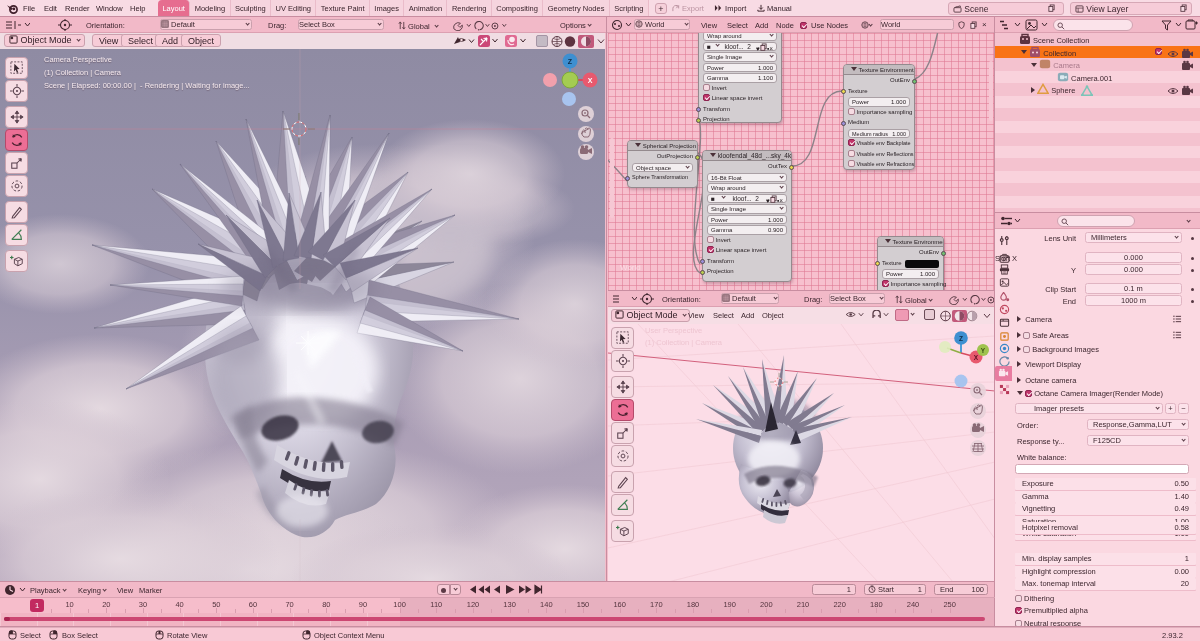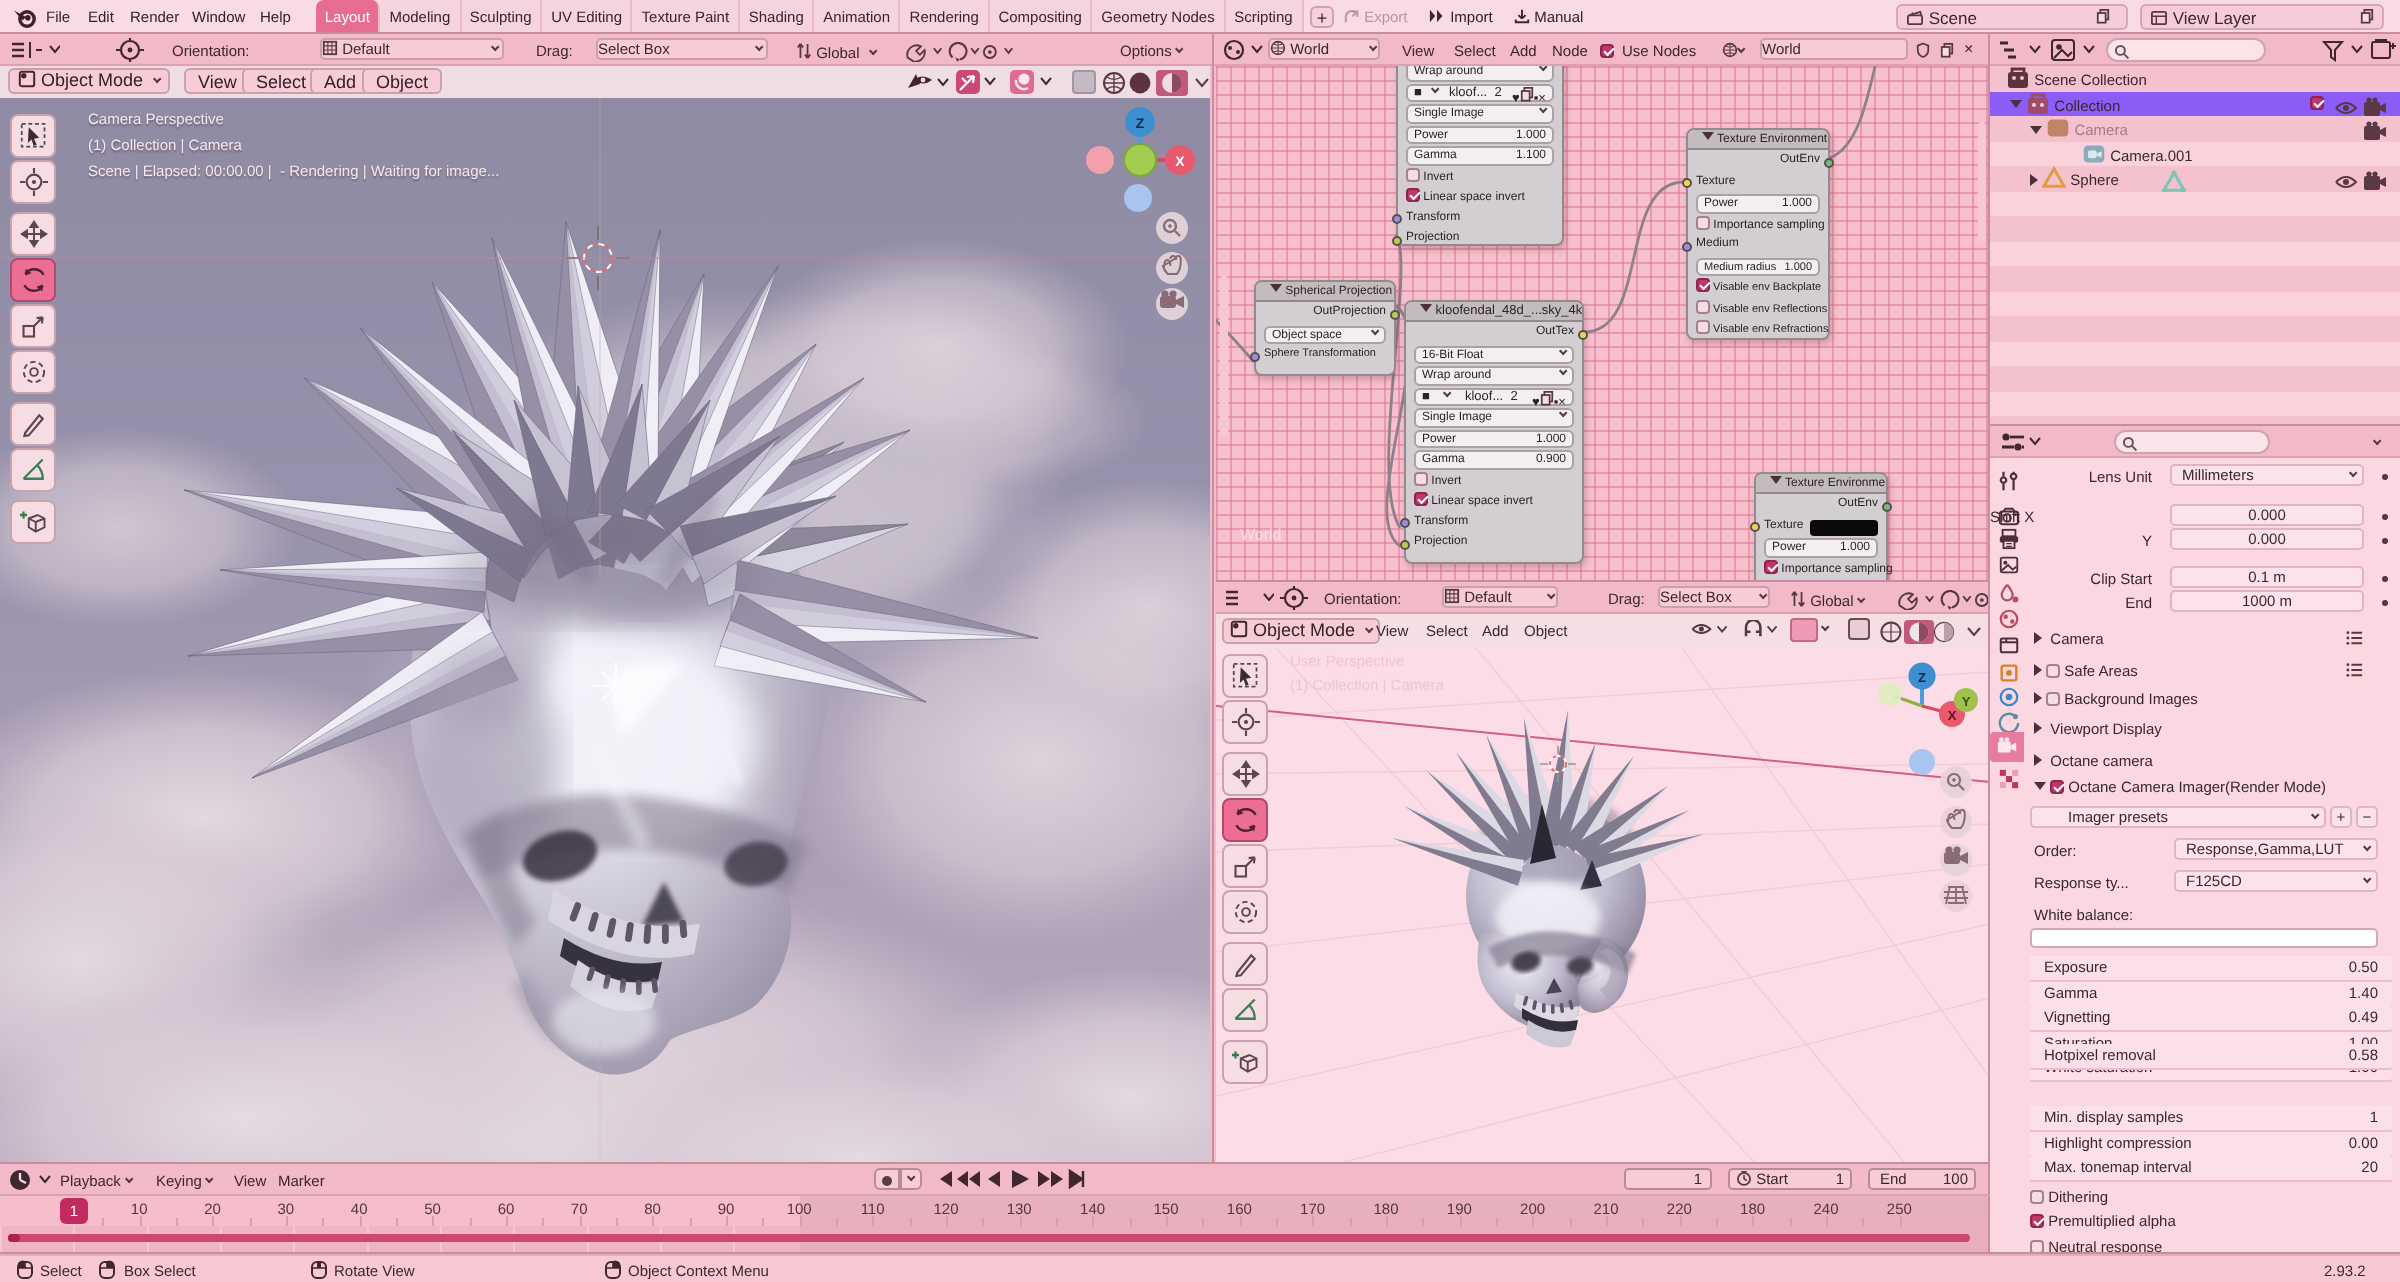--- a/index.html
+++ b/index.html
@@ -29,21 +29,21 @@
           font-size:6px; color:#2b2327; box-shadow:1px 2px 3px rgba(90,40,60,.25); white-space:nowrap; }
   .nhead { height:10px; line-height:10px; padding-left:7px; background:#c3bcbf; border-radius:3px 3px 0 0;
            border-bottom:1px solid #948a8e; white-space:nowrap; overflow:hidden; }
   .nrow { position:relative; height:9.5px; line-height:9.5px; margin:1px 4px 0 4px; white-space:nowrap; }
   .nfield { background:#f3eef0; border:1px solid #aaa0a5; border-radius:3px; height:9.5px; line-height:8px;
             padding:0 3px; display:flex; justify-content:space-between; }
   .nsock { position:absolute; width:5px; height:5px; border-radius:50%; border:1px solid #5c4c54; }
   
   #outliner { left:995px; top:33px; width:205px; height:180px; background:#f8cdd9; }
   #props { left:995px; top:229px; width:205px; height:398px; background:#fbd8e1; }
-  .orow { position:relative; height:12.5px; line-height:12.5px; font-size:7.5px; padding-left:8px; white-space:nowrap; }
+  .orow { position:relative; height:12.5px; line-height:12.5px; font-size:7.5px; padding-left:24px; white-space:nowrap; }
   .prow { position:absolute; font-size:7.5px; white-space:nowrap; }
   .pdot { position:absolute; left:196px; width:3px; height:3px; border-radius:50%; background:#553842; }
   .pfield { position:absolute; background:#fce2ea; border:1px solid #e0b4c2; border-radius:2.5px;
             height:11px; line-height:10px; font-size:7.5px; white-space:nowrap; }
   
   #tl-ruler { left:0; top:598px; width:995px; height:15px; background:#f6bdcb; }
   #tl-track { left:0; top:613px; width:995px; height:14px; background:#f1b4c3; }
   #statusbar { left:0; top:627px; width:1200px; height:14px; background:#f8c9d5; border-top:1px solid #e0aebc; }
   .tick { position:absolute; top:2px; font-size:7.5px; color:#54343e; transform:translateX(-50%); }
   .tbtn { width:23px; height:22px; margin-bottom:1px; background:#f6dce3; border:1px solid #c9a2ae;
@@ -83,21 +83,21 @@
     <span class="menu" style="left:44px">Edit</span>
     <span class="menu" style="left:65px">Render</span>
     <span class="menu" style="left:96px">Window</span>
     <span class="menu" style="left:130px">Help</span>
     <div class="abs" id="tabstrip" style="left:158px;top:0;height:17px;display:flex">
       <span class="tab active">Layout</span>
         <span class="tab">Modeling</span>
         <span class="tab">Sculpting</span>
         <span class="tab">UV Editing</span>
         <span class="tab">Texture Paint</span>
-        <span class="tab">Shading</span>
+        <span class="tab">Images</span>
         <span class="tab">Animation</span>
         <span class="tab">Rendering</span>
         <span class="tab">Compositing</span>
         <span class="tab">Geometry Nodes</span>
         <span class="tab">Scripting</span>
     </div>
     <span class="abs" style="left:655px;top:3px;width:12px;height:11px;background:#f6d0da;border:1px solid #cfa2b0;border-radius:3px;text-align:center;line-height:10px;font-size:9px">+</span>
     <span class="menu" style="left:672px;color:#bb93a1"><svg style="width:8px;height:8px;vertical-align:-1px" viewBox="0 0 9 9">
           <path d="M1 8 V5 a3.5 3.5 0 0 1 5 -3" fill="none" stroke="#bb93a1" stroke-width="1.1"></path>
           <path d="M4.5 2 h3 v3" fill="none" stroke="#bb93a1" stroke-width="1.1"></path>
@@ -874,21 +874,21 @@
         <path d="M10 4 h3 M11.5 2.5 v3" stroke="#40262e"></path>
       </svg>
   </div>
   <div class="abs" id="outliner">
     <div class="orow" style="background:#f4c2cf"><svg class="oic" viewBox="0 0 12 12">
           <rect x="1" y="3" width="10" height="8" rx="1.5" fill="#5e3340"></rect>
           <path d="M3 3 V1.5 h6 V3" stroke="#5e3340" fill="none" stroke-width="1.4"></path>
           <circle cx="4" cy="6" r="1" fill="#f4c2cf"></circle>
           <circle cx="8" cy="6" r="1" fill="#f4c2cf"></circle>
         </svg> Scene Collection</div>
-    <div class="orow" style="background:#8b5cf6"><span style="margin-left:2px"><i class="trD"></i></span> <svg class="oic" viewBox="0 0 12 12">
+    <div class="orow" style="background:#f97316"><span style="margin-left:2px"><i class="trD"></i></span> <svg class="oic" viewBox="0 0 12 12">
           <rect x="1" y="3" width="10" height="8" rx="1.5" fill="#a04c68"></rect>
           <path d="M3 3 V1.5 h6 V3" stroke="#a04c68" fill="none" stroke-width="1.4"></path>
           <circle cx="4" cy="6.5" r="1" fill="#f9d2dc"></circle>
           <circle cx="8" cy="6.5" r="1" fill="#f9d2dc"></circle>
         </svg> Collection
       <span class="ncheck checked" style="position:absolute;left:160px;top:2.5px"></span>
       <svg class="oic" style="position:absolute;left:172px;top:2px" viewBox="0 0 12 12">
           <path d="M1 6 q5 -5 10 0 q-5 5 -10 0" fill="none" stroke="#5a3844"></path>
           <circle cx="6" cy="6" r="1.5" fill="#5a3844"></circle>
         </svg>

